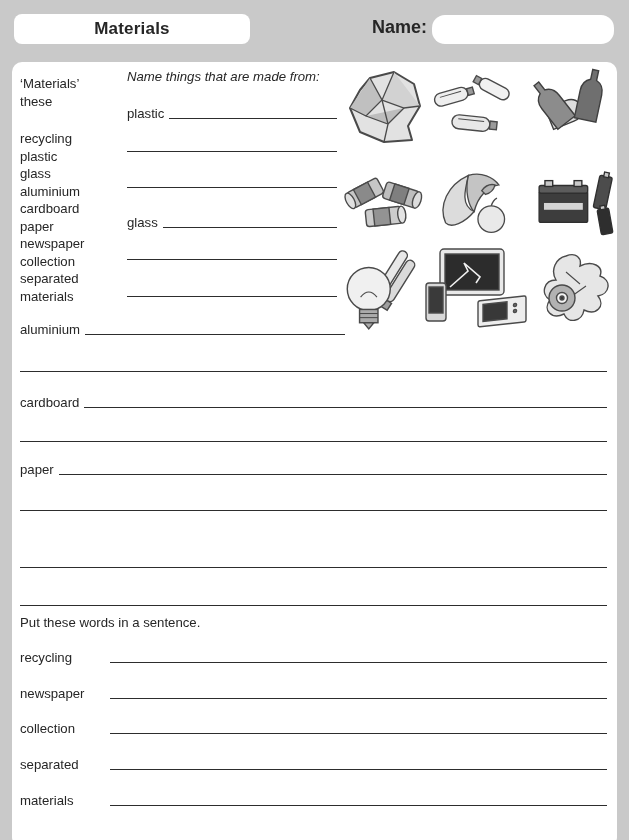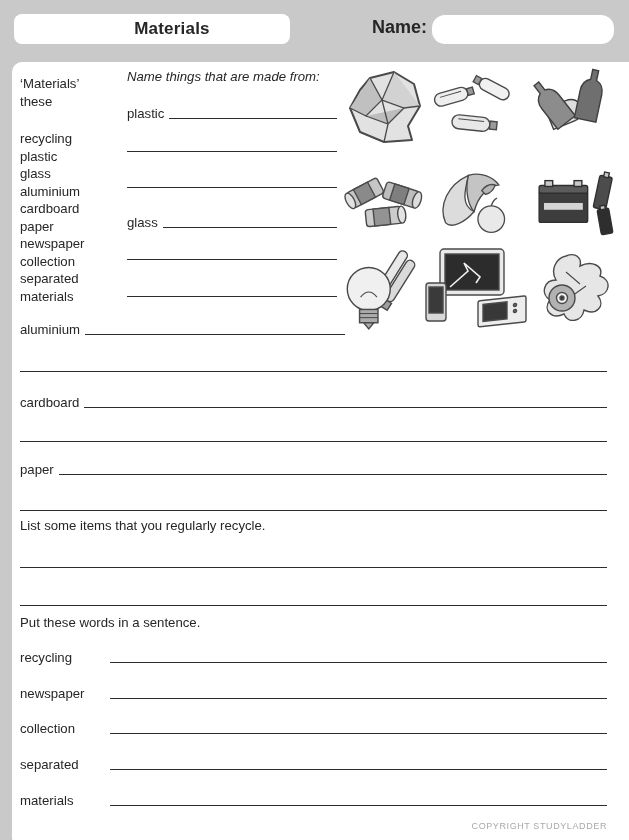--- a/index.html
+++ b/index.html
@@ -3,21 +3,21 @@
 <meta charset="utf-8">
 <style>
   html,body{margin:0;padding:0;}
   body{
     background:#c9c9c9;
     font-family:"Liberation Sans", sans-serif;
     color:#262626;
     -webkit-font-smoothing:antialiased;
   }
   .page{position:relative;width:629px;height:840px;background:#c9c9c9;overflow:hidden;}
-  .rbox{position:absolute;background:#ffffff;padding-left:40px;}
+  .rbox{position:absolute;background:#ffffff;}
   .title-box{left:14px;top:14px;width:236px;height:30px;border-radius:8px;
     display:flex;align-items:center;justify-content:center;
     font-size:17px;font-weight:600;letter-spacing:.2px;}
   .name-label{position:absolute;left:372px;top:17px;font-size:18px;font-weight:600;}
   .name-box{left:432px;top:15px;width:182px;height:29px;border-radius:13px;font-size:14px;
     padding:4px 10px;box-sizing:border-box;}
   .panel{left:12px;top:62px;width:605px;height:785px;border-radius:10px;}
 
   .abs{position:absolute;}
   .t{font-size:13.2px;line-height:17px;white-space:nowrap;}
@@ -228,21 +228,20 @@
       <span class="lbl">cardboard</span>
       <span class="fill"></span>
     </div>
     <div class="hline" style="left:8px;top:379px;width:587px;"></div>
     <div class="flex-row" style="left:8px;top:398px;width:587px;">
       <span class="lbl">paper</span>
       <span class="fill"></span>
     </div>
     <div class="hline" style="left:8px;top:448px;width:587px;"></div>
 
-    <div class="abs t" style="left:8px;top:455px;">List some items that you regularly recycle.</div>
     <div class="hline" style="left:8px;top:505px;width:587px;"></div>
     <div class="hline" style="left:8px;top:543px;width:587px;"></div>
 
     <div class="abs t" style="left:8px;top:552px;">Put these words in a sentence.</div>
 
     <div class="flex-row" style="left:8px;top:586px;width:587px;">
       <span class="sent-lbl">recycling</span>
       <span class="fill"></span>
     </div>
     <div class="flex-row" style="left:8px;top:622px;width:587px;">
@@ -257,15 +256,14 @@
       <span class="sent-lbl">separated</span>
       <span class="fill"></span>
     </div>
     <div class="flex-row" style="left:8px;top:729px;width:587px;">
       <span class="sent-lbl">materials</span>
       <span class="fill"></span>
     </div>
 
   </div>
 
-  <div class="footer">COPYRIGHT STUDYLADDER</div>
 
 </div>
 
 </body></html>

